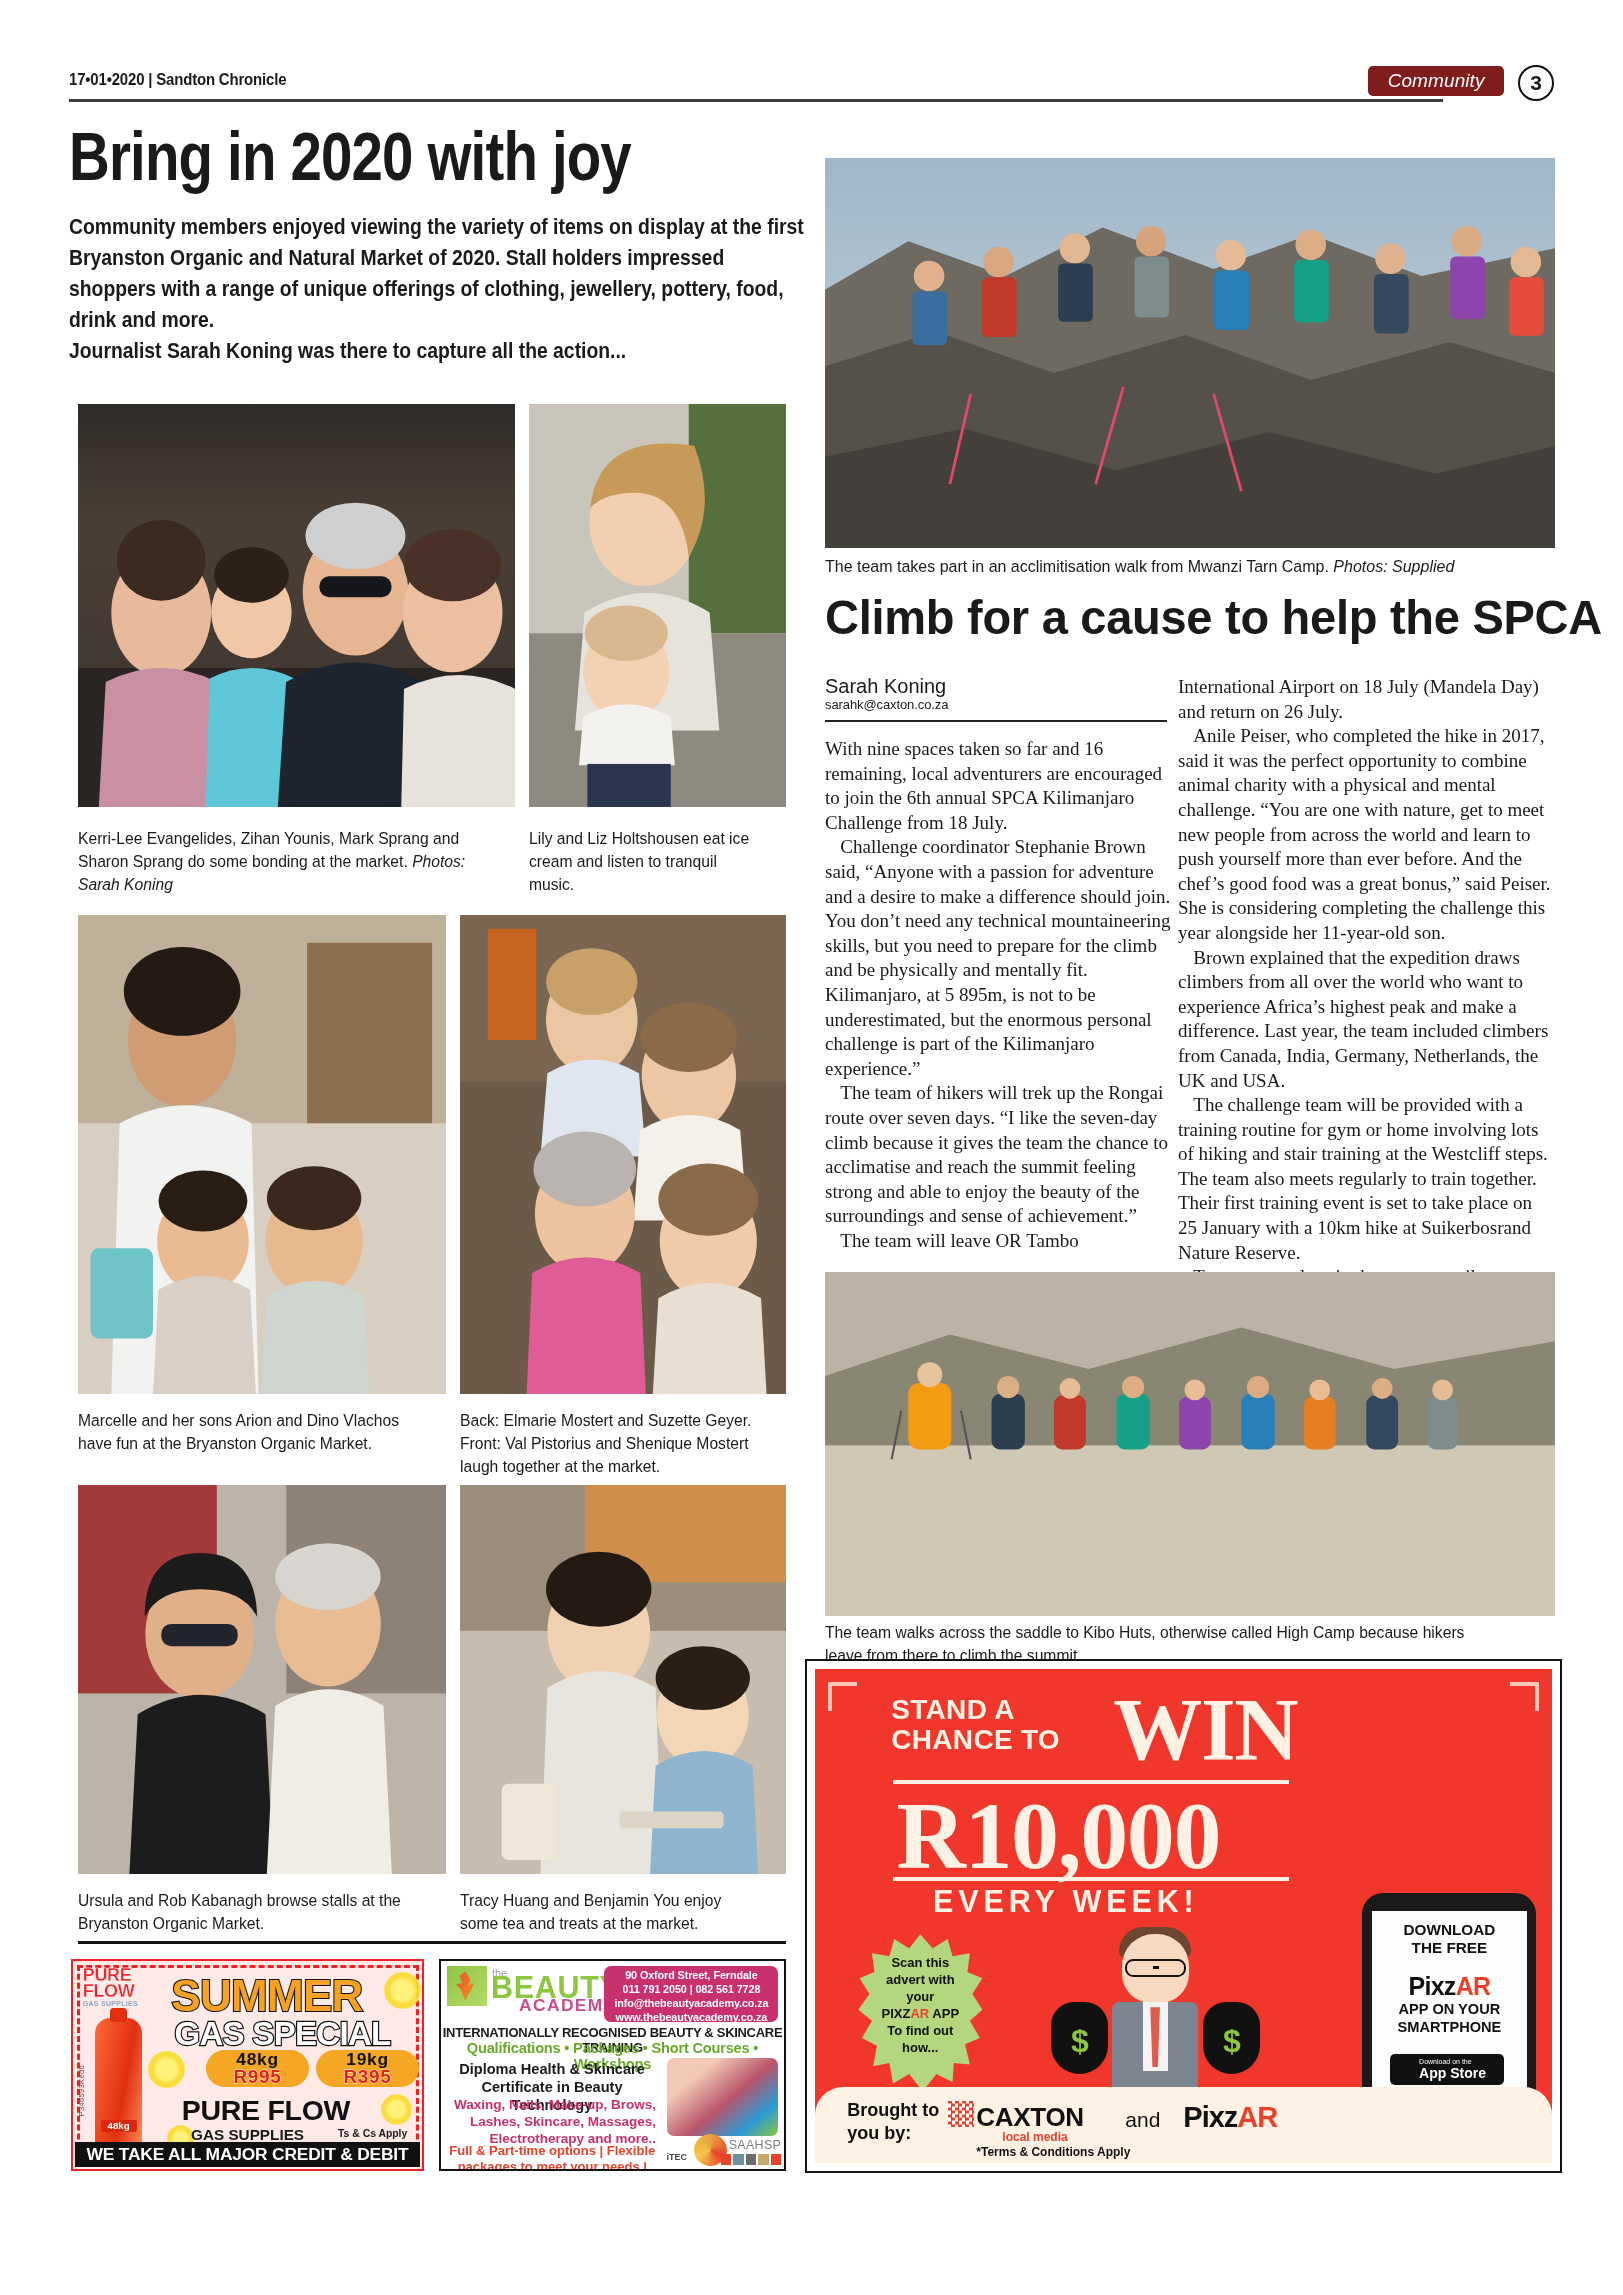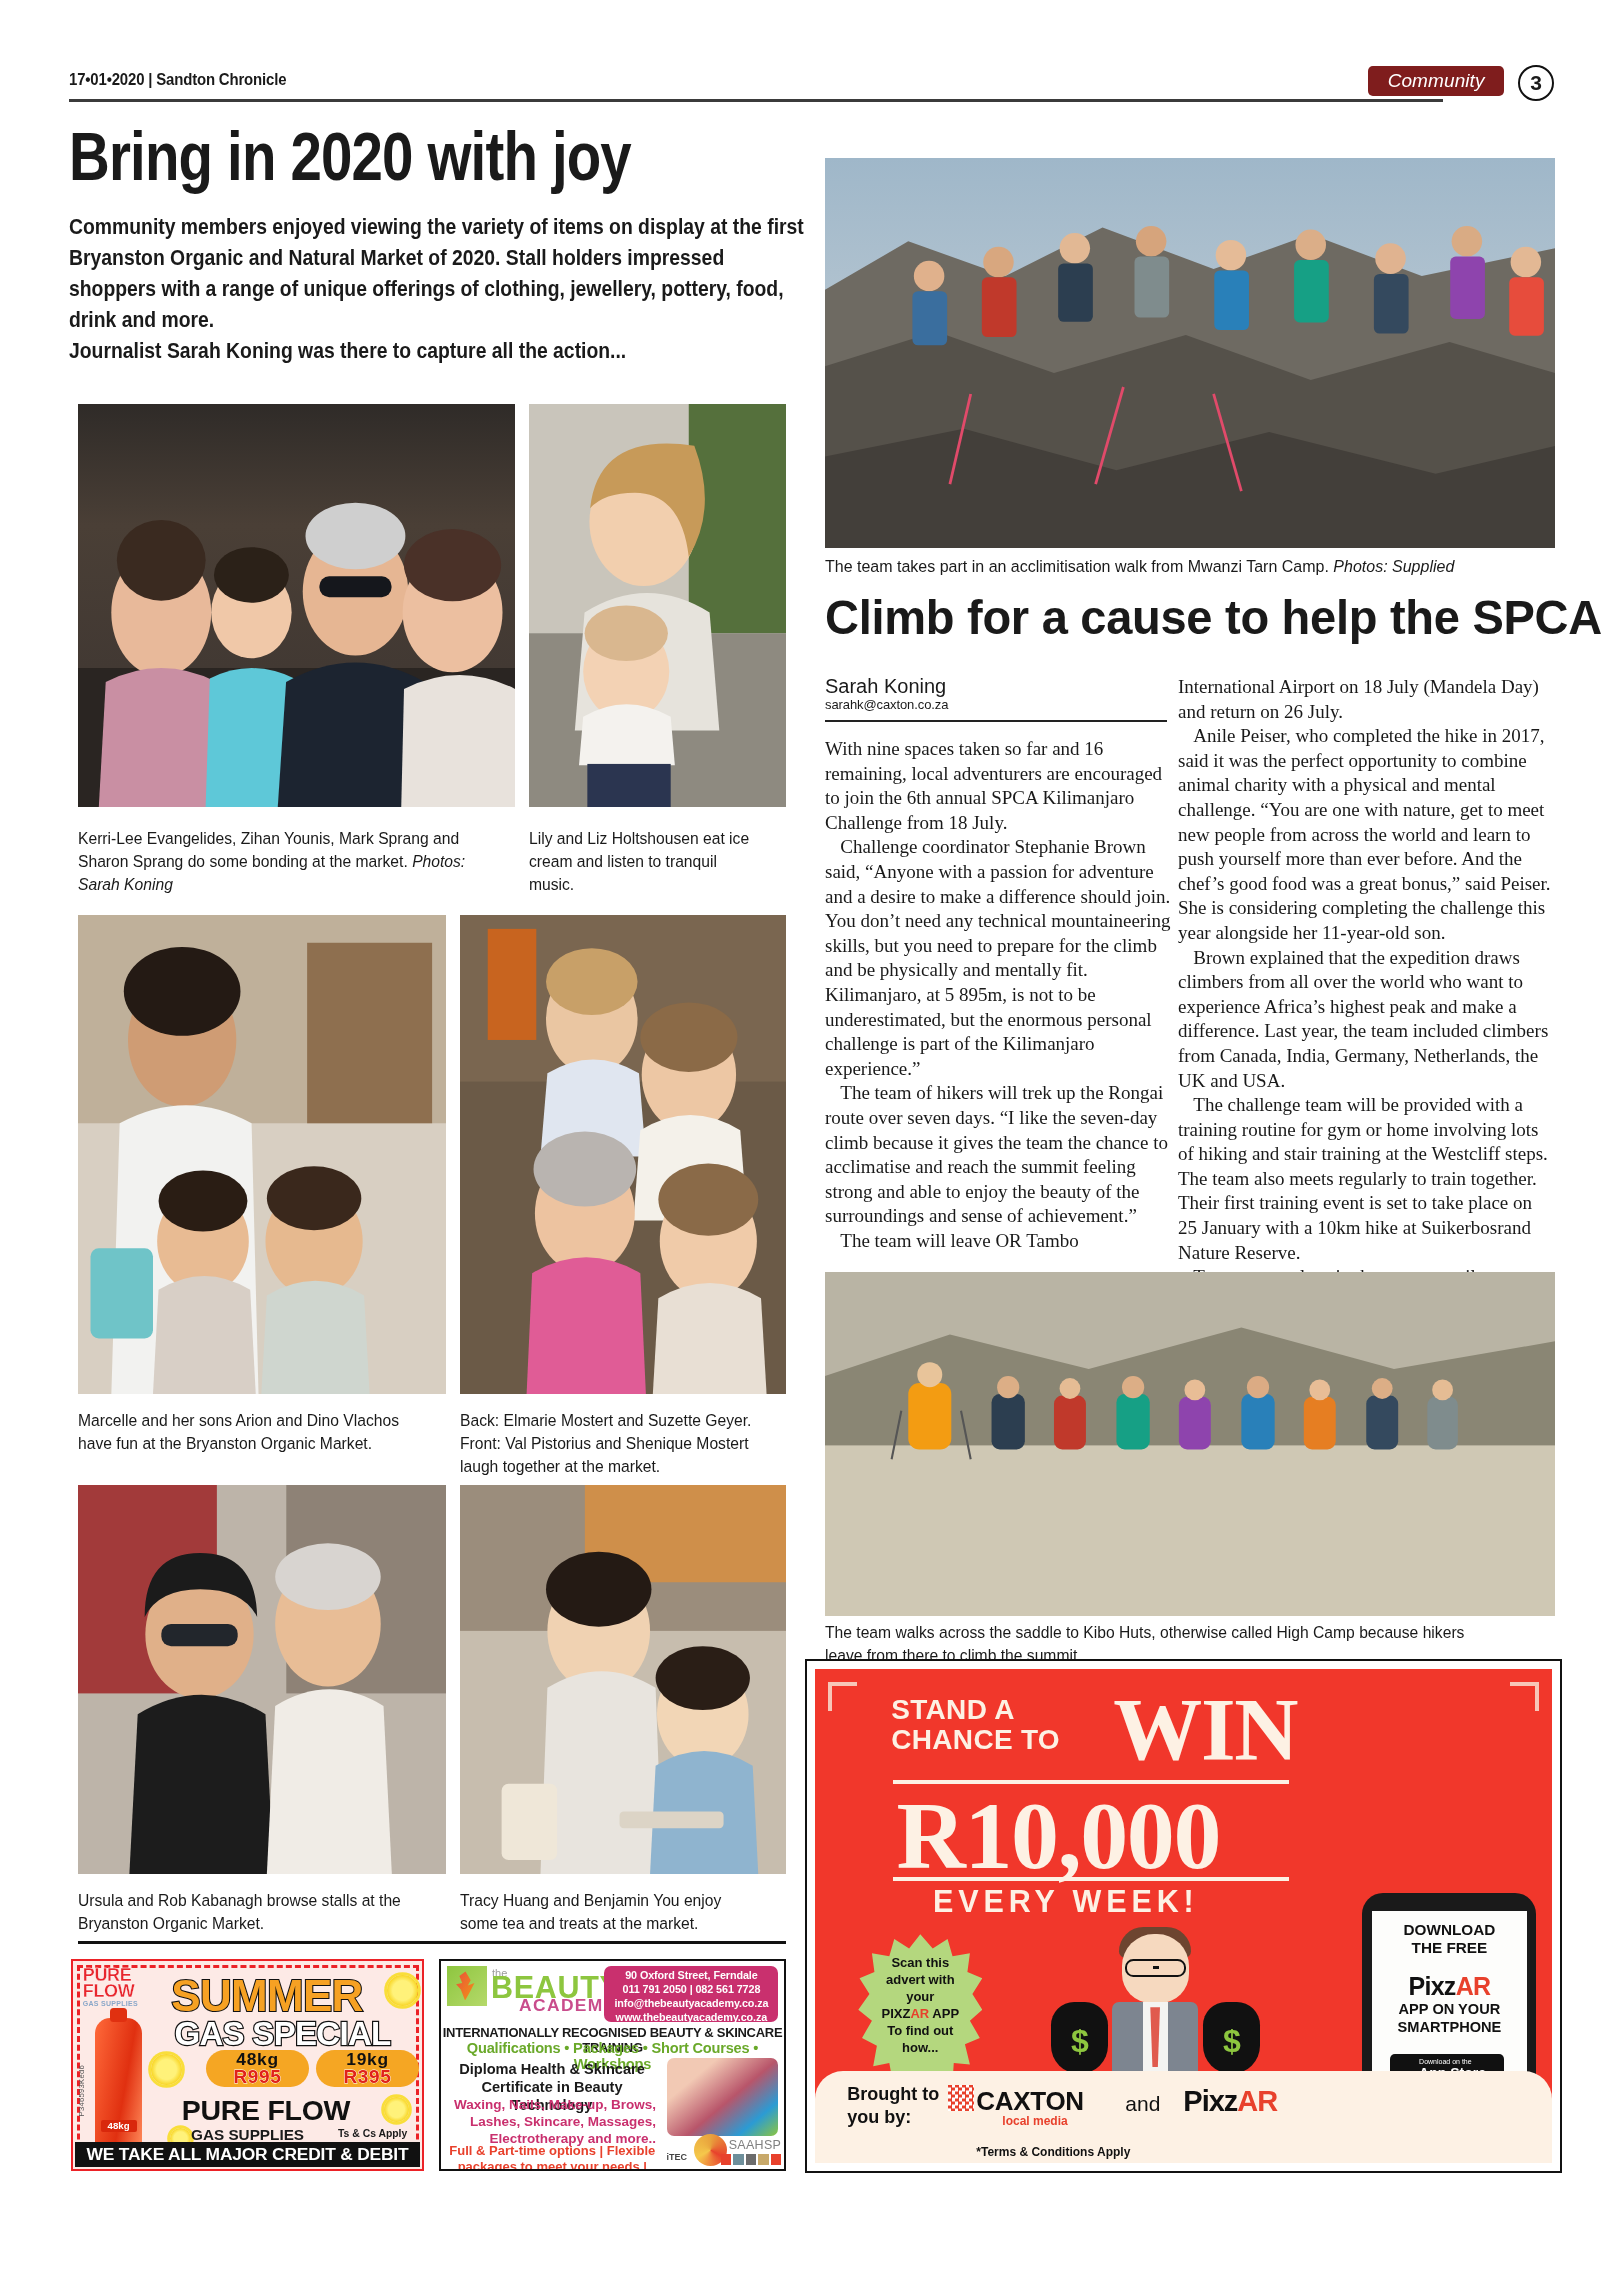--- a/index.html
+++ b/index.html
@@ -246,21 +246,21 @@
              font-size:25px; font-weight:700; color:#111; letter-spacing:-0.7px; }
   .pz-pixz .ar { color:#e8412c; }
   .pz-app { position:absolute; left:0; right:0; top:90px; text-align:center;
              font-size:14.6px; font-weight:700; line-height:1.2; color:#111; }
   .pz-store { position:absolute; left:18px; width:114px; height:30.5px; background:#111;
              border-radius:4.9px; color:#fff; }
   .pz-store .s1 { position:absolute; left:29px; top:3.5px; font-size:7px; }
   .pz-store .s2 { position:absolute; left:29px; top:11px; font-size:14px; font-weight:700; }
   .pz-hand { position:absolute; right:-4.2px; top:244px; width:97px; height:229px;
              background:#f0c9a8; border-radius:42px 14px 14px 42px; z-index:-1; }
-  .pz-bottom { position:absolute; left:0; right:0; bottom:0; height:92px; background:#fdf1e4;
+  .pz-bottom { position:absolute; left:0; right:0; bottom:0; height:76px; background:#fdf1e4;
              border-radius:28px 28px 0 0; }
   .pz-brought { position:absolute; left:32px; top:12.5px; width:111px; font-size:18px;
              font-weight:700; color:#111; line-height:1.25; }
   .pz-caxton { position:absolute; left:161px; top:15.3px; font-size:26px; font-weight:700;
              color:#111; letter-spacing:-0.3px; }
   .pz-caxton-sub { position:absolute; left:187px; top:43px; font-size:12px; color:#e8412c;
              font-weight:700; }
   .pz-cax-icon { position:absolute; left:133px; top:14px; width:26px; height:26px;
              background:repeating-conic-gradient(#e8412c 0 25%, #fff 0 50%) 0/7px 7px; }
   .pz-and { position:absolute; left:310px; top:21px; font-size:21px; color:#111; }

